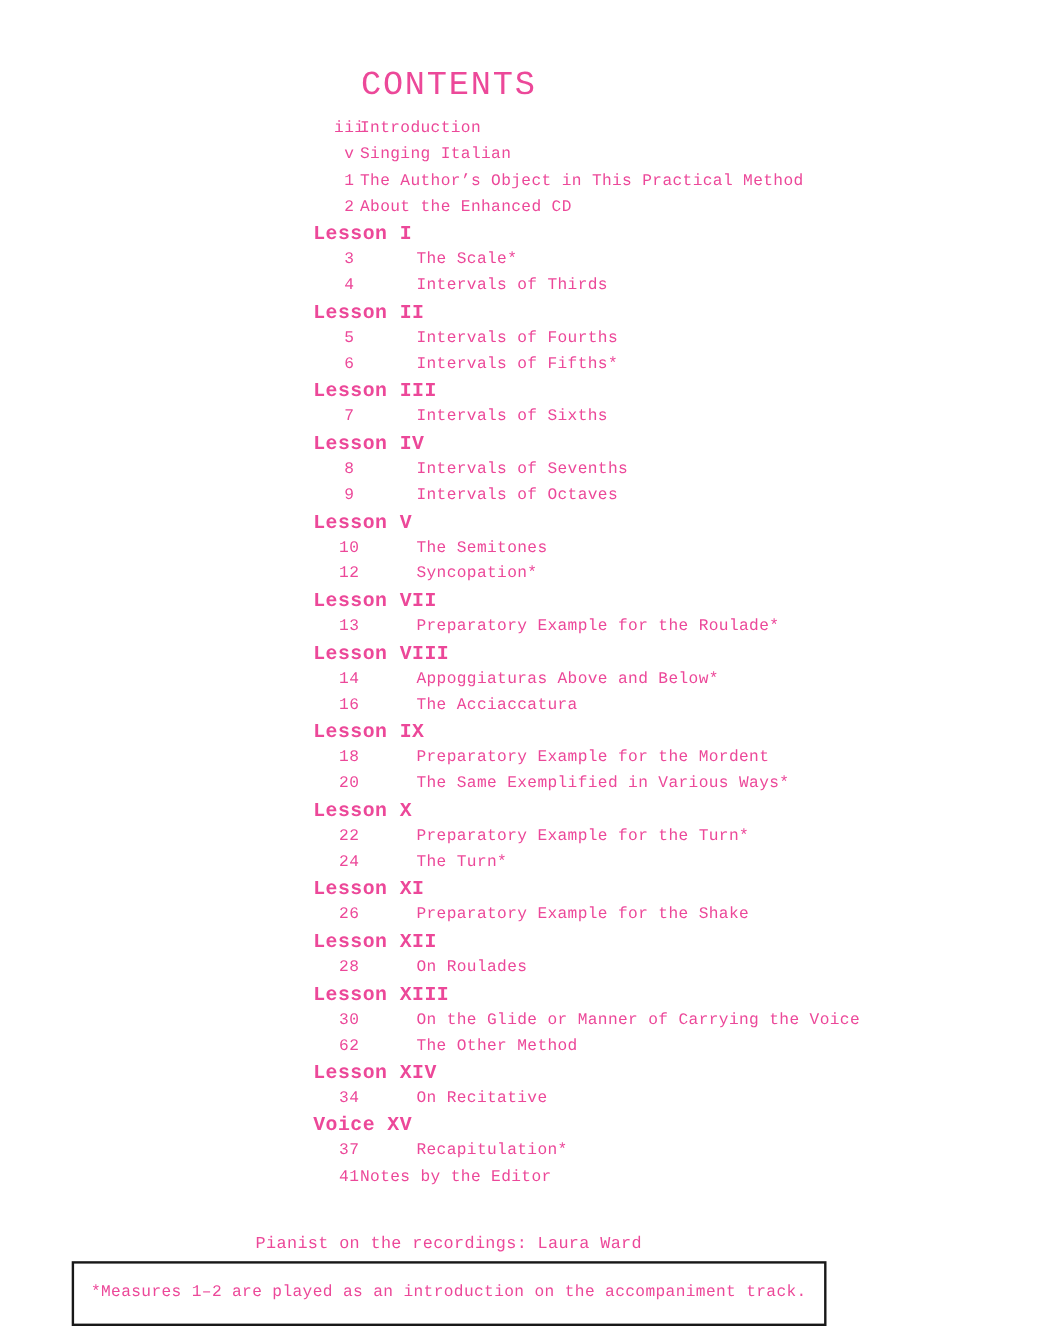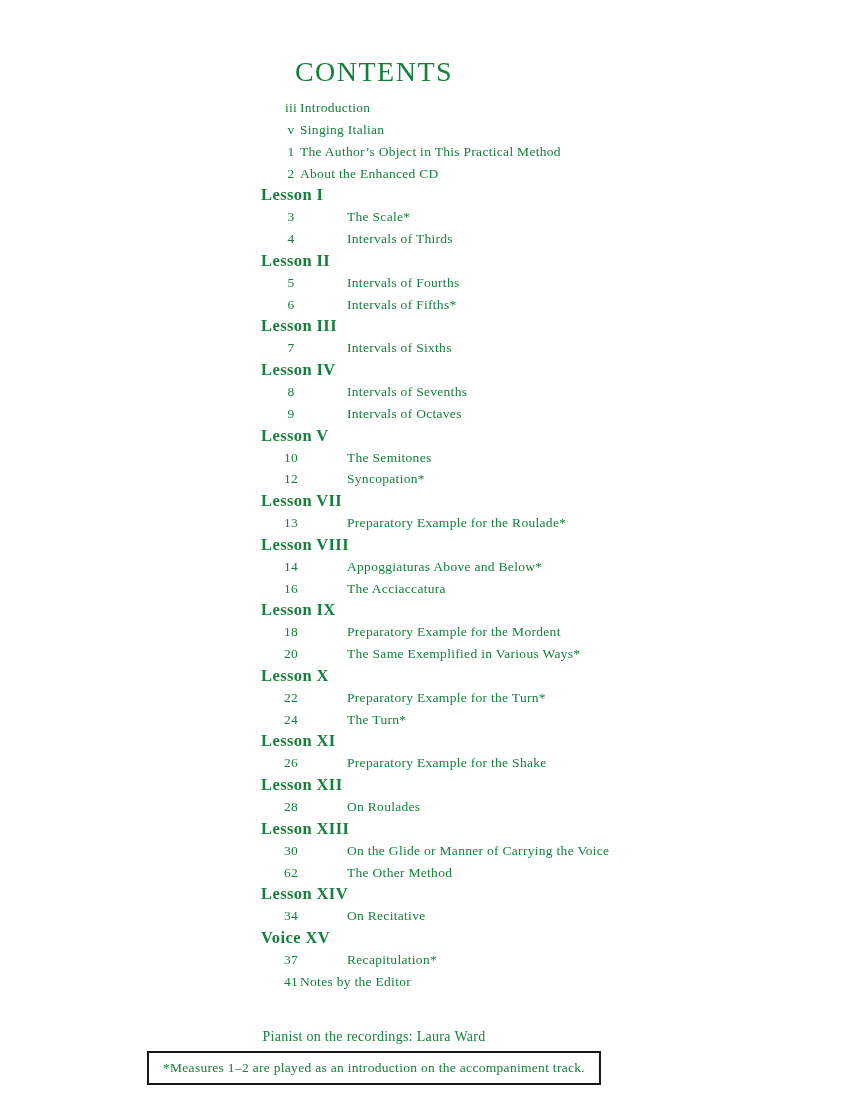--- a/index.html
+++ b/index.html
@@ -5,22 +5,22 @@
   html, body {
     margin: 0;
     padding: 0;
     background: #ffffff;
   }
   .page {
     position: relative;
     width: 748px;
     height: 1118px;
     background: #ffffff;
-    color: #15803d;
-    font-family: Liberation Serif, serif;
+    color: #ec4899;
+    font-family: Liberation Mono, monospace;
     overflow: hidden;
   }
   .page-title {
     position: absolute;
     top: 56px;
     left: 0;
     width: 100%;
     text-align: center;
     font-size: 28px;
     font-weight: 500;
@@ -72,21 +72,21 @@
     font-size: 14px;
     letter-spacing: 0.3px;
     line-height: 20px;
   }
   .footnote-box {
     position: absolute;
     top: 1051px;
     left: 50%;
     transform: translateX(-50%);
     border: 2px solid #181818;
-    padding: 5px 14px;
+    padding: 15px 14px;
     font-size: 13.5px;
     letter-spacing: 0.3px;
     line-height: 20px;
     white-space: nowrap;
     background: #ffffff;
   }
 </style>
 </head>
 <body>
 

